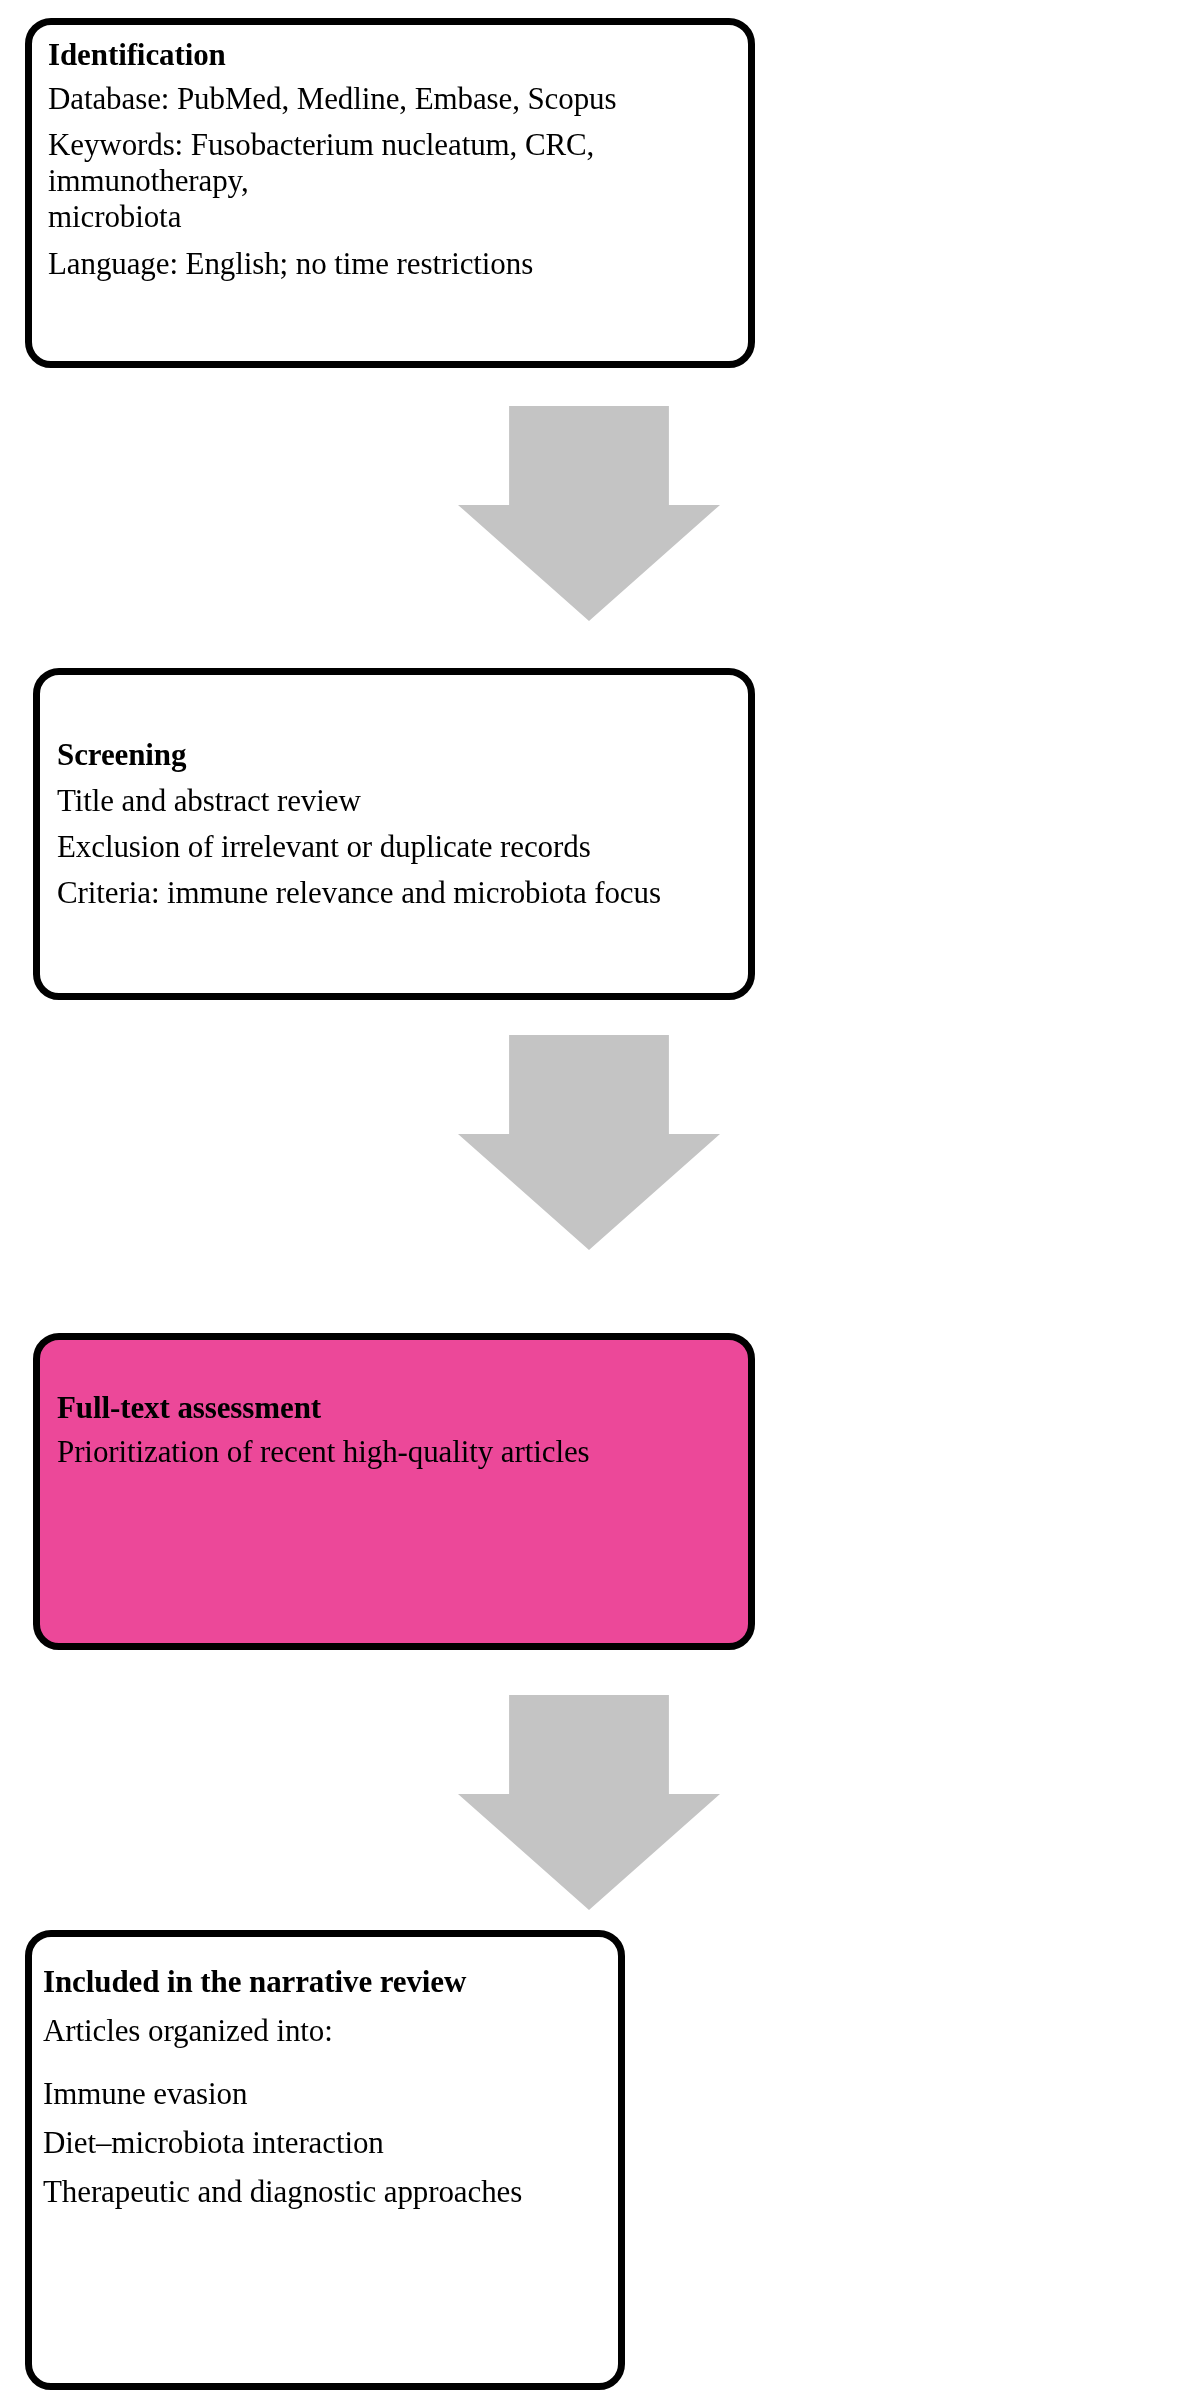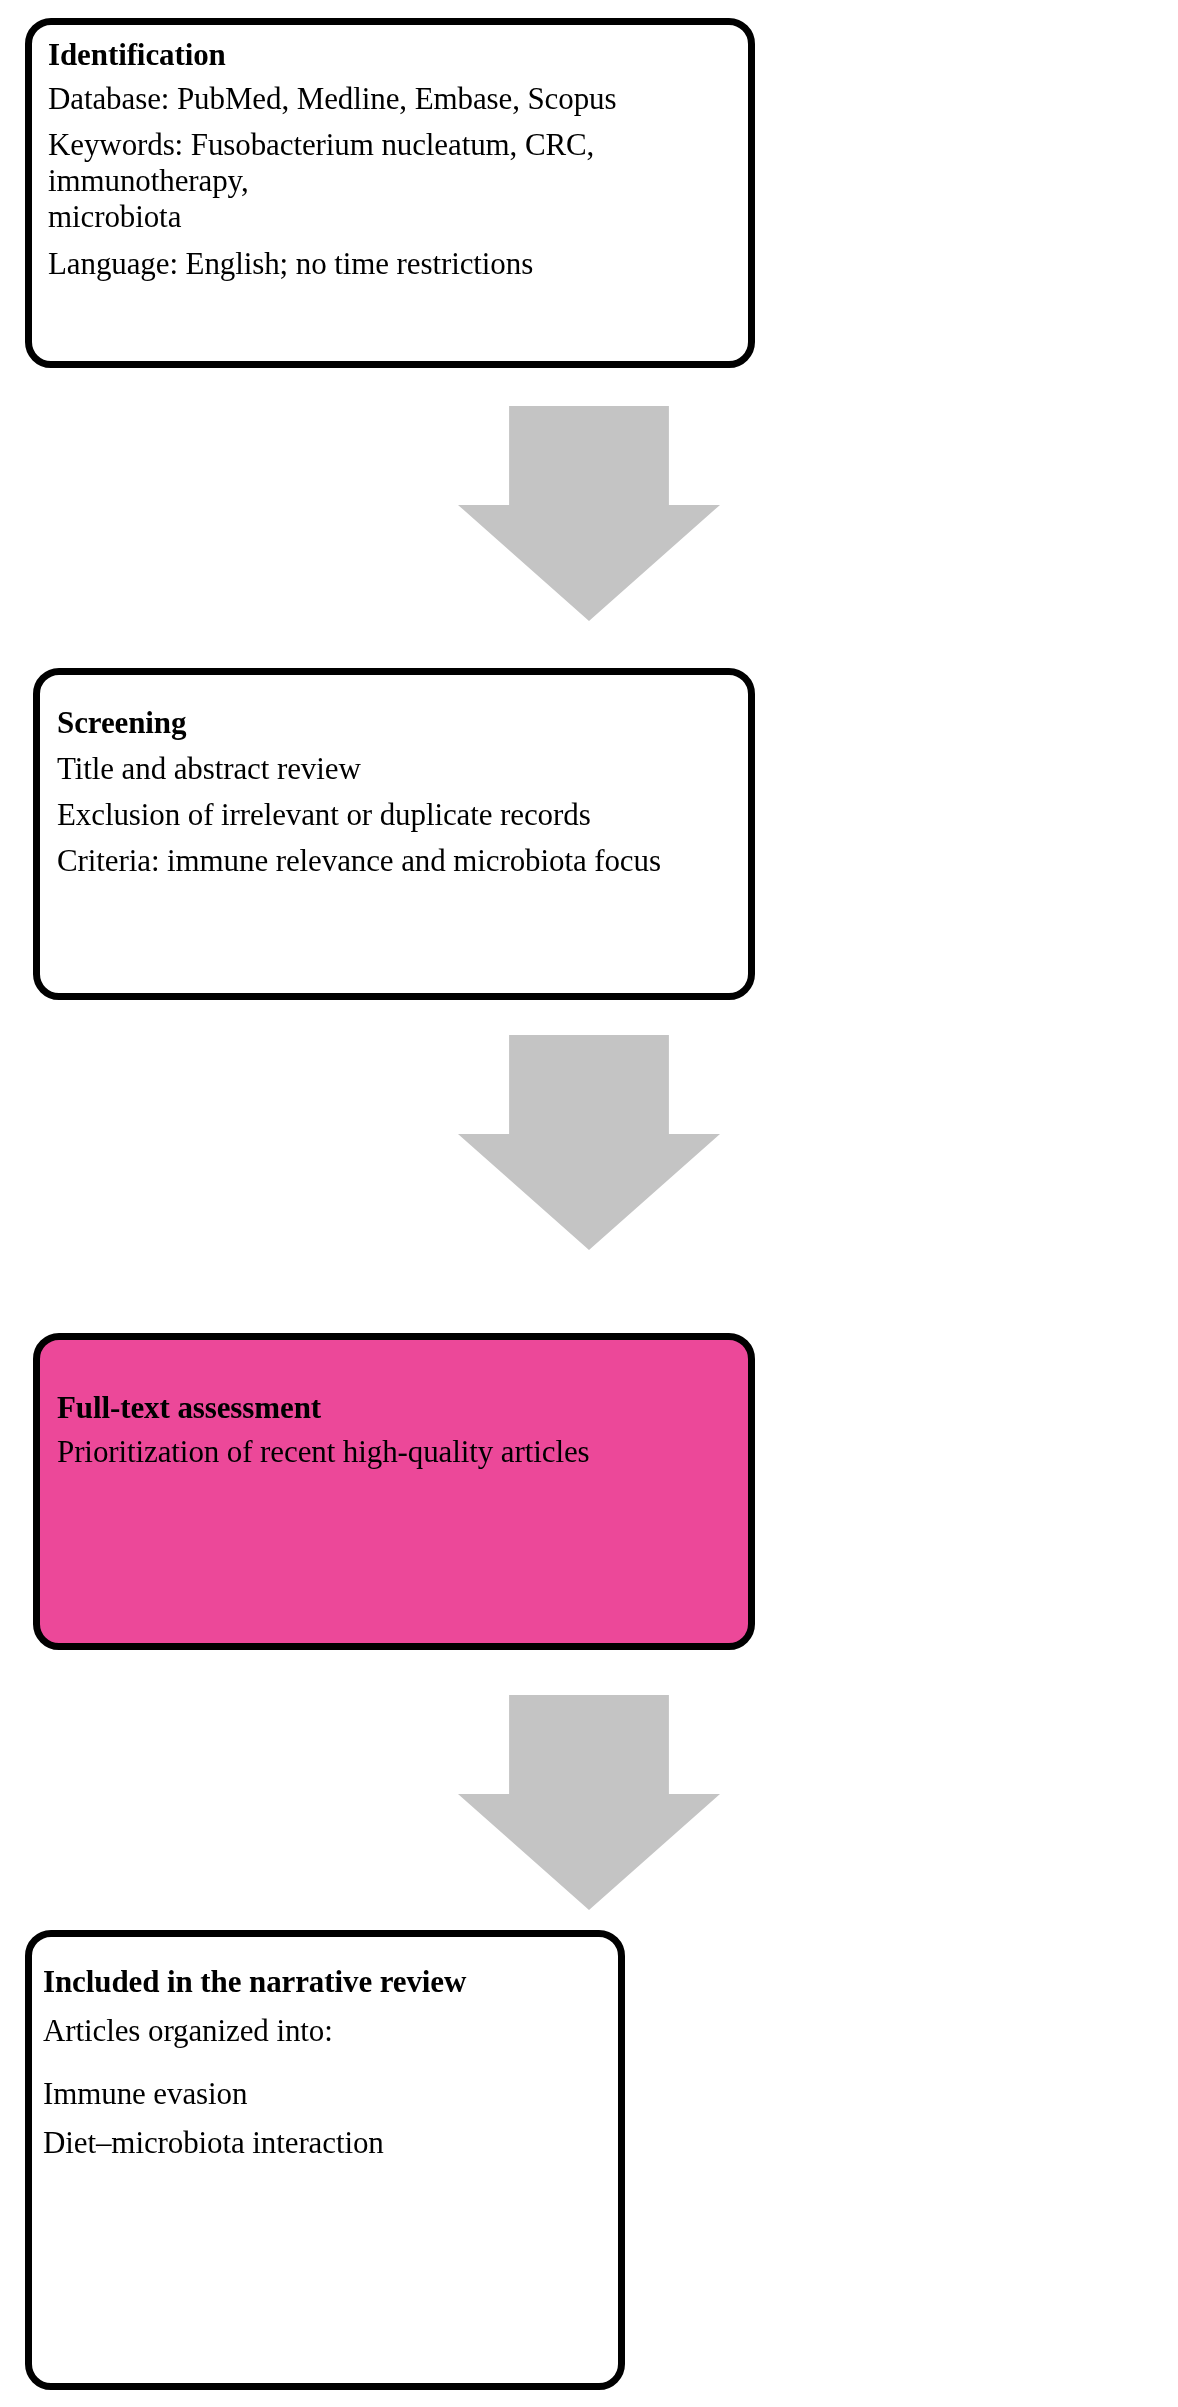--- a/index.html
+++ b/index.html
@@ -77,34 +77,35 @@
     <div class="flow-box" style="left: 25px; top: 18px; width: 730px; height: 350px; border-color: rgb(0, 0, 0); background: rgb(255, 255, 255); text-decoration: underline;">
       <div class="box-body" style="padding-left: 16px; padding-top: 14px;">
         <div class="box-line heading" style="margin-left: 0px; margin-bottom: 13px;">Identification</div>
         <div class="box-line" style="margin-bottom: 13px;">Database: PubMed, Medline, Embase, Scopus</div>
         <div class="box-line" style="margin-bottom: 13px; line-height: 1.161;">Keywords: Fusobacterium nucleatum, CRC, immunotherapy,
 microbiota</div>
         <div class="box-line" style="margin-bottom: 13px;">Language: English; no time restrictions</div>
       </div>
     </div>
     <div class="flow-box" style="left: 33px; top: 668px; width: 722px; height: 332px; border-color: rgb(0, 0, 0); background: rgb(255, 255, 255);">
-      <div class="box-body" style="padding-left: 17px; padding-top: 32px;">
+      <div class="box-body" style="padding-left: 17px; padding-top: 32px; margin-top: 32px;">
         <div class="box-line heading" style="margin-left: 0px; margin-bottom: 15px;">Screening</div>
         <div class="box-line" style="margin-bottom: 15px;">Title and abstract review</div>
         <div class="box-line" style="margin-bottom: 15px;">Exclusion of irrelevant or duplicate records</div>
         <div class="box-line" style="margin-bottom: 15px;">Criteria: immune relevance and microbiota focus</div>
       </div>
     </div>
     <div class="flow-box" style="left: 33px; top: 1333px; width: 722px; height: 317px; border-color: rgb(0, 0, 0); background: #ec4899;">
       <div class="box-body" style="padding-left: 17px; padding-top: 52px;">
         <div class="box-line heading" style="margin-left: 0px; margin-bottom: 13px;">Full-text assessment</div>
         <div class="box-line" style="margin-bottom: 13px;">Prioritization of recent high-quality articles</div>
       </div>
     </div>
     <div class="flow-box" style="left: 25px; top: 1930px; width: 600px; height: 460px; border-color: rgb(0, 0, 0); background: rgb(255, 255, 255);">
       <div class="box-body" style="padding-left: 11px; padding-top: 29px;">
         <div class="box-line heading" style="margin-left: 0px; margin-bottom: 18px;">Included in the narrative review</div>
         <div class="box-line" style="margin-bottom: 32px;">Articles organized into:</div>
         <div class="box-line" style="margin-bottom: 18px;">Immune evasion</div>
         <div class="box-line" style="margin-bottom: 18px;">Diet–microbiota interaction</div>
+        <div class="box-line" style="margin-bottom: 18px;">Therapeutic and diagnostic approaches</div>
       </div>
     </div>
   </div>
 
 </body></html>

